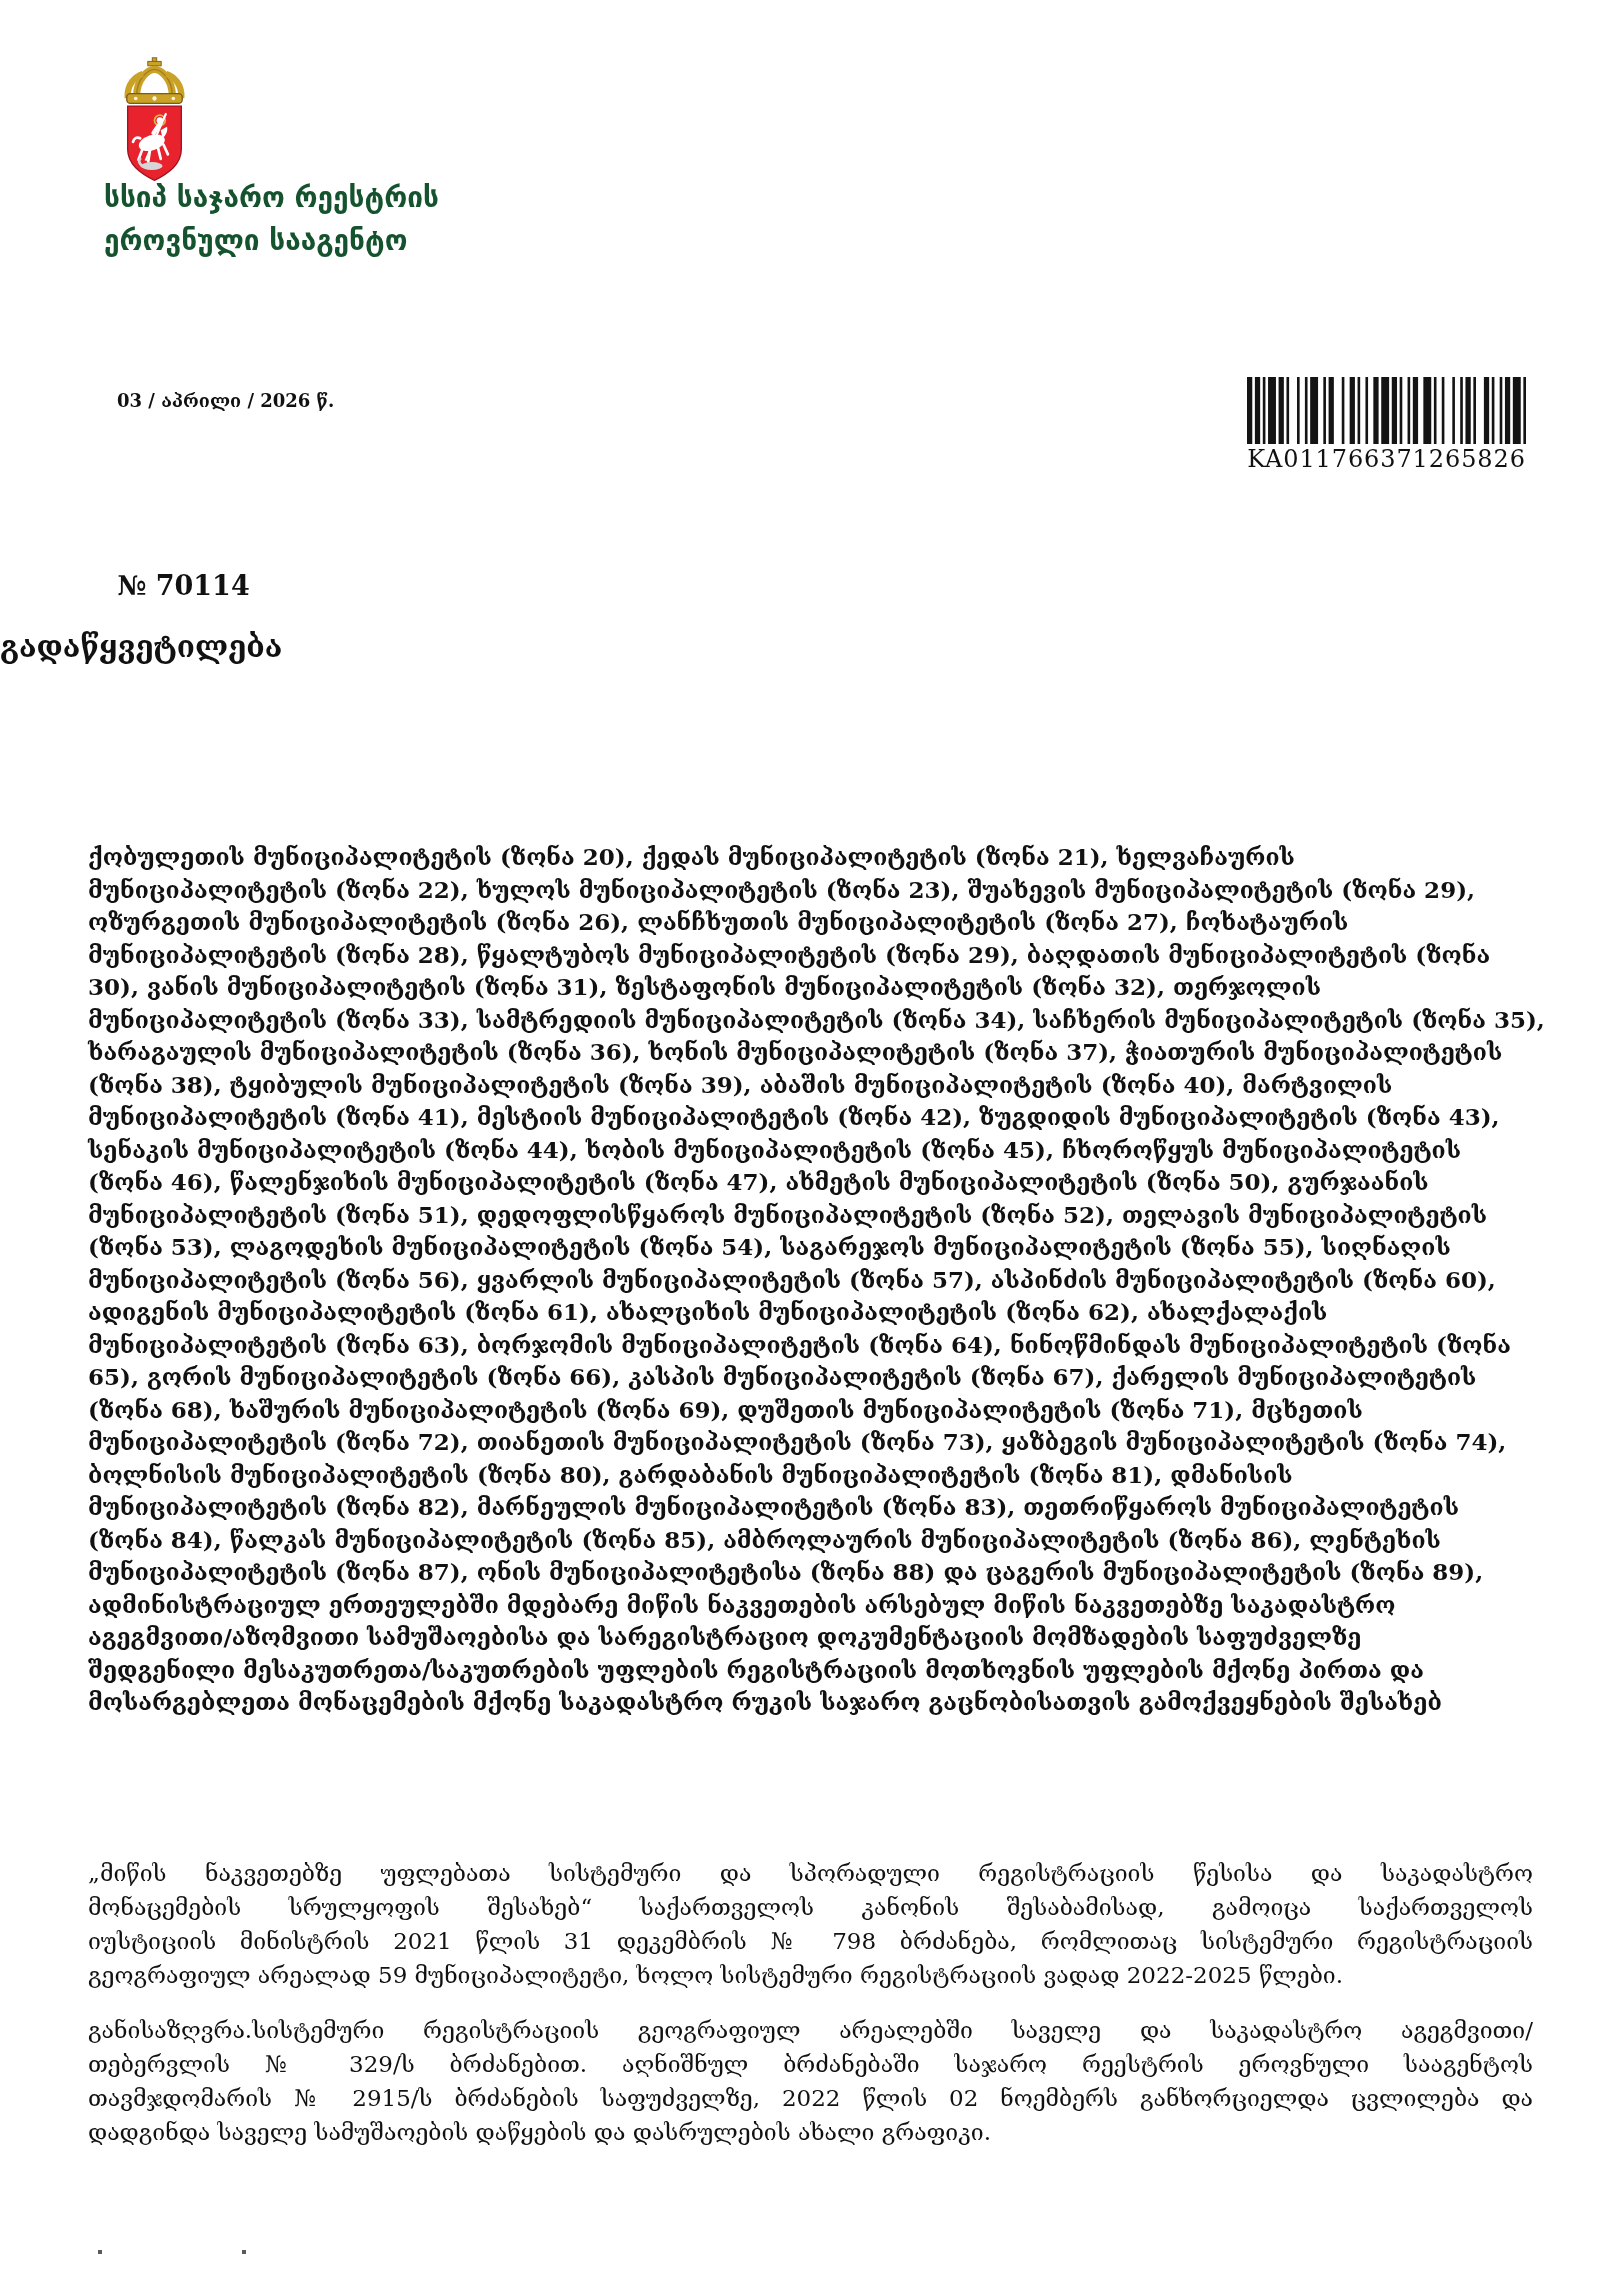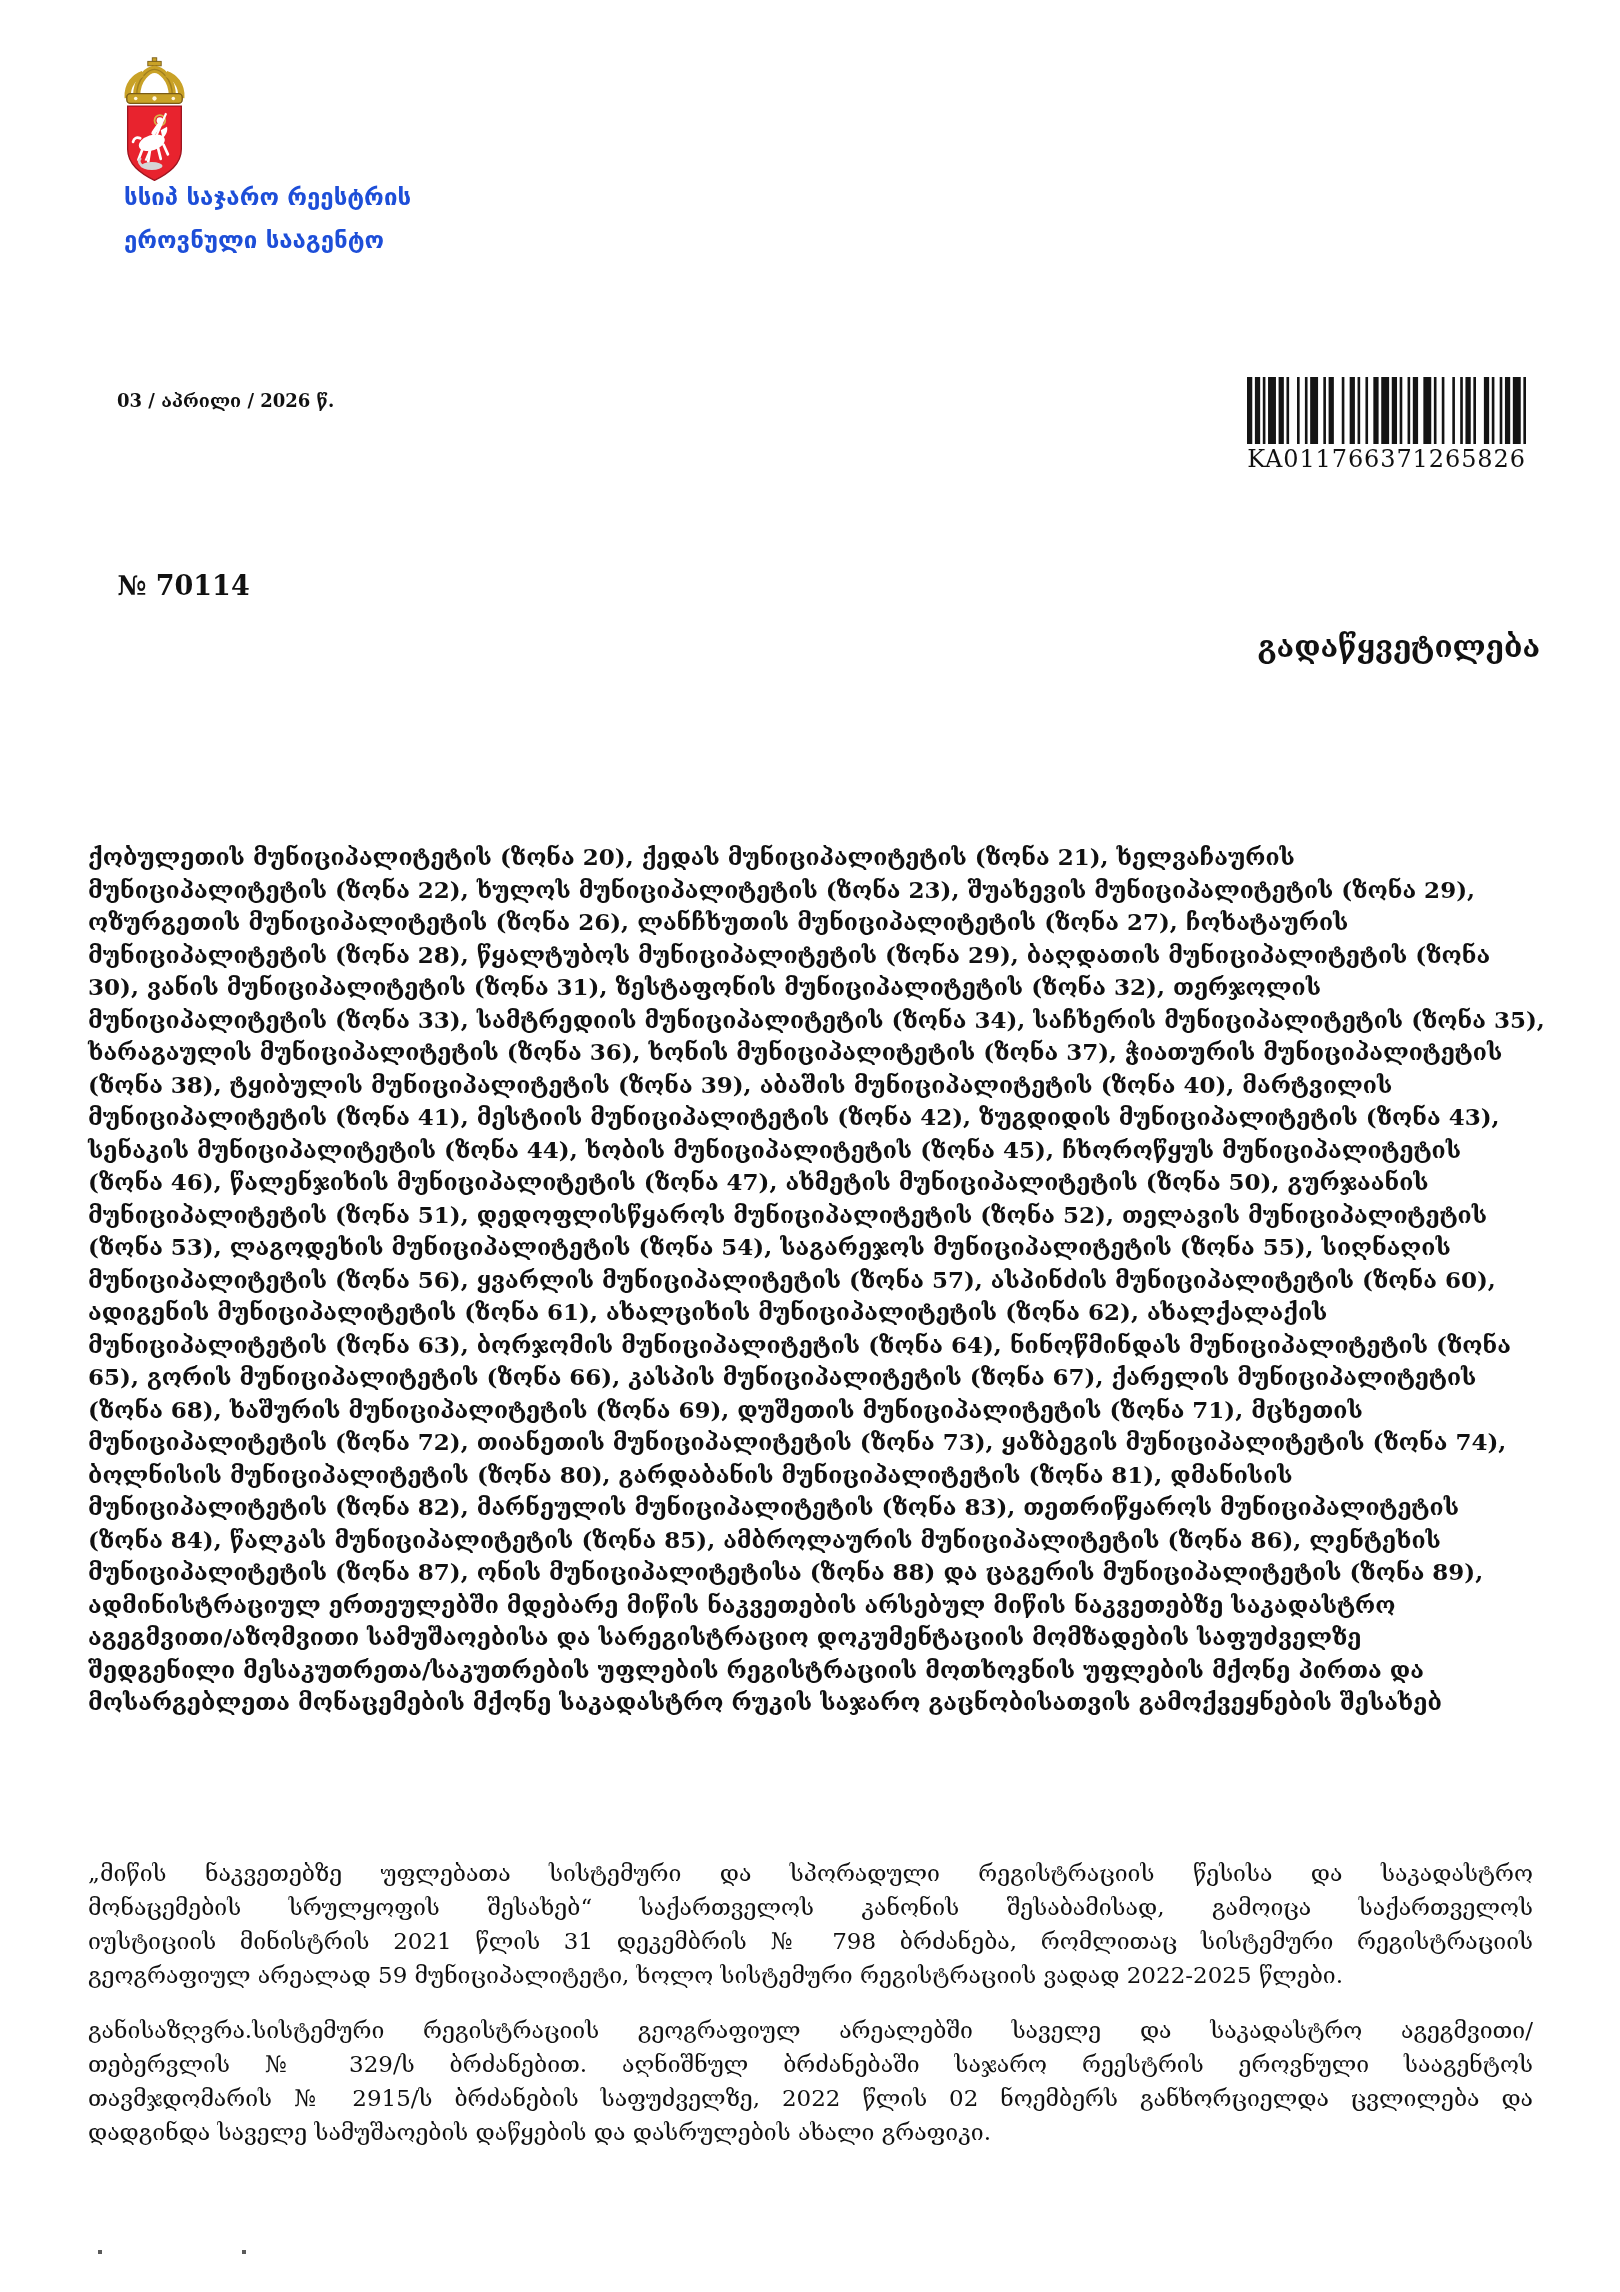--- a/index.html
+++ b/index.html
@@ -9,24 +9,24 @@
     height:2293px;
     background:#ffffff;
     overflow:hidden;
     font-family:"DejaVu Serif","DejaVu Sans",serif;
     color:#111111;
   }
   
   .emblem{position:absolute;left:116px;top:56px;width:77px;height:127px;}
   
   .org-name{
-    position:absolute;left:124px;top:176px;
+    position:absolute;left:104px;top:176px;
     font-family:"DejaVu Sans",sans-serif;
-    font-weight:bold;font-size:24px;line-height:43px;
-    color:#1d4ed8;letter-spacing:0px;white-space:nowrap;
+    font-weight:bold;font-size:28px;line-height:43px;
+    color:#14532d;letter-spacing:0px;white-space:nowrap;
   }
   
   .doc-date{
     position:absolute;left:117px;top:390px;
     font-weight:bold;font-size:18px;white-space:nowrap;
   }
   
   .barcode-wrap{position:absolute;left:1231px;top:377px;width:279px;text-align:center;margin-left:16px;}
   .barcode-wrap svg{display:block;width:279px;height:67px;fill:#141414;}
   .barcode-value{
@@ -35,21 +35,21 @@
     font-size:24px;letter-spacing:0.9px;white-space:nowrap;
   }
   
   .doc-number{
     position:absolute;left:117px;top:570px;
     font-weight:bold;font-size:27px;white-space:nowrap;
   }
   
   .doc-title{
     position:absolute;left:0;top:629px;width:1540px;
-    text-align:right;font-weight:bold;font-size:29.6px;
+    text-align:left;font-weight:bold;font-size:29.6px;
   }
   
   .body-block{
     position:absolute;left:88px;top:841px;width:1445px;
     font-weight:bold;font-size:23px;
   }
   .body-block .b-line{
     line-height:32.5px;height:32.5px;
     white-space:nowrap;overflow:visible;
   }

